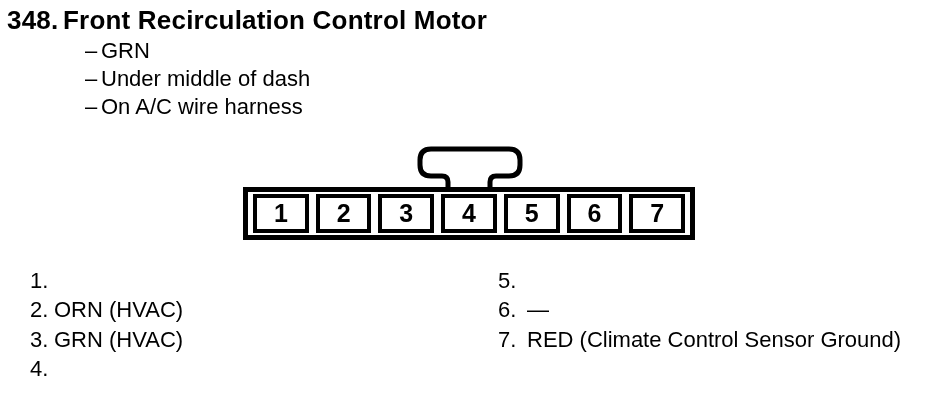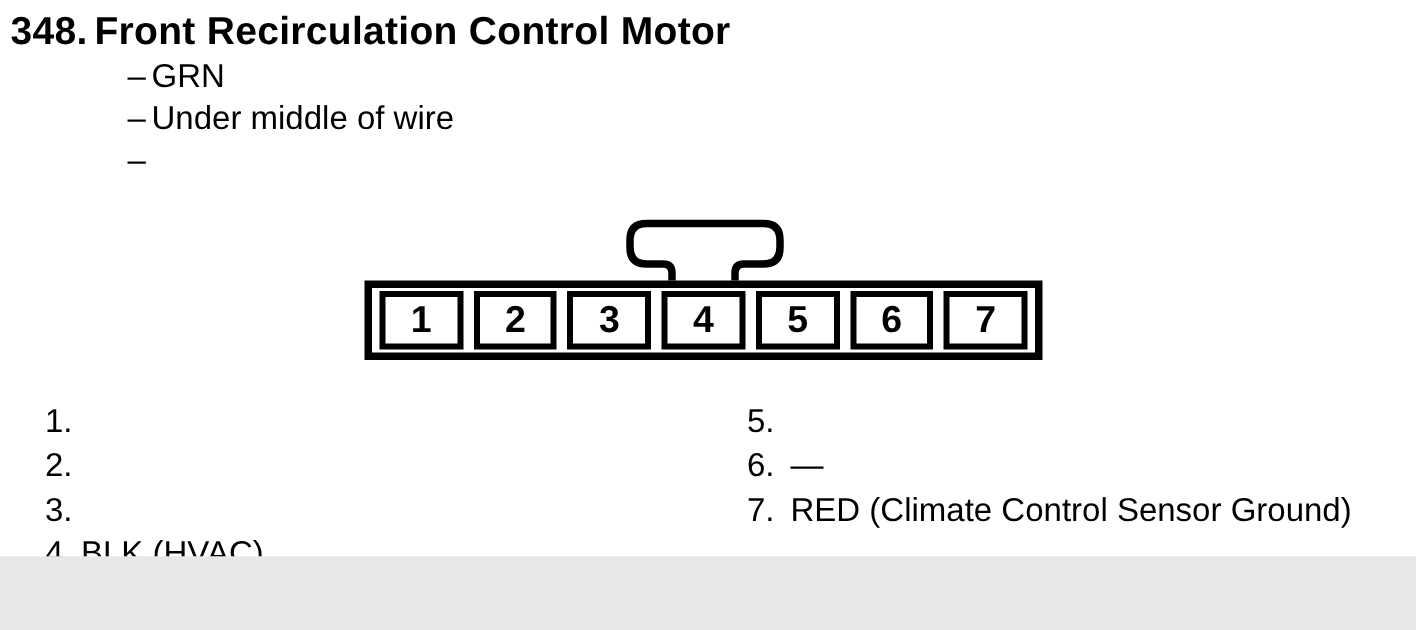--- a/index.html
+++ b/index.html
@@ -1,19 +1,19 @@
 <!DOCTYPE html>
 <html><head>
 <meta charset="utf-8">
 <style>
   * { margin:0; padding:0; box-sizing:border-box; }
   html,body { background:#e8e8e8; }
   .page {
     position:relative;
-    width:944px; height:371px;
+    width:944px; height:420px;
     background:#ffffff;
     color:#000000;
     font-family:"Liberation Sans","DejaVu Sans",sans-serif;
     overflow:hidden;
   }
   
   .heading {
     position:absolute; left:7px; top:5px;
     font-size:26px; font-weight:bold;
     letter-spacing:0.2px;
@@ -69,24 +69,25 @@
     <span class="num">348.</span><span>Front Recirculation Control Motor</span>
   </div>
 
   <div class="details">
     <div class="detail-row">
       <span class="dash">–</span>
       <span>GRN</span>
     </div>
     <div class="detail-row">
       <span class="dash">–</span>
-      <span>Under middle of wire</span>
+      <span>Under middle of dash</span>
     </div>
     <div class="detail-row">
       <span class="dash">–</span>
+      <span>On A/C wire harness</span>
     </div>
   </div>
 
   <svg class="latch-svg" viewBox="0 0 108 46">
     <path d="M 33 46 L 33 37 Q 33 31 27 31 L 16 31 Q 5 31 5 20 L 5 15 Q 5 4 16 4
              L 94 4 Q 105 4 105 15 L 105 20 Q 105 31 94 31 L 81 31 Q 75 31 75 37 L 75 46" fill="#ffffff" stroke="#000000" stroke-width="5"></path>
   </svg>
 
   <div class="connector-body">
     <div class="pin">1</div>
@@ -97,27 +98,28 @@
     <div class="pin">6</div>
     <div class="pin">7</div>
   </div>
 
   <div class="legend-col legend-left">
     <div class="legend-row">
       <span class="lnum">1.</span>
     </div>
     <div class="legend-row">
       <span class="lnum">2.</span>
+      <span class="llabel">ORN (HVAC)</span>
     </div>
     <div class="legend-row">
       <span class="lnum">3.</span>
+      <span class="llabel">GRN (HVAC)</span>
     </div>
     <div class="legend-row">
       <span class="lnum">4.</span>
-      <span class="llabel">BLK (HVAC)</span>
     </div>
   </div>
 
   <div class="legend-col legend-right">
     <div class="legend-row">
       <span class="lnum">5.</span>
     </div>
     <div class="legend-row">
       <span class="lnum">6.</span>
       <span class="llabel">—</span>

